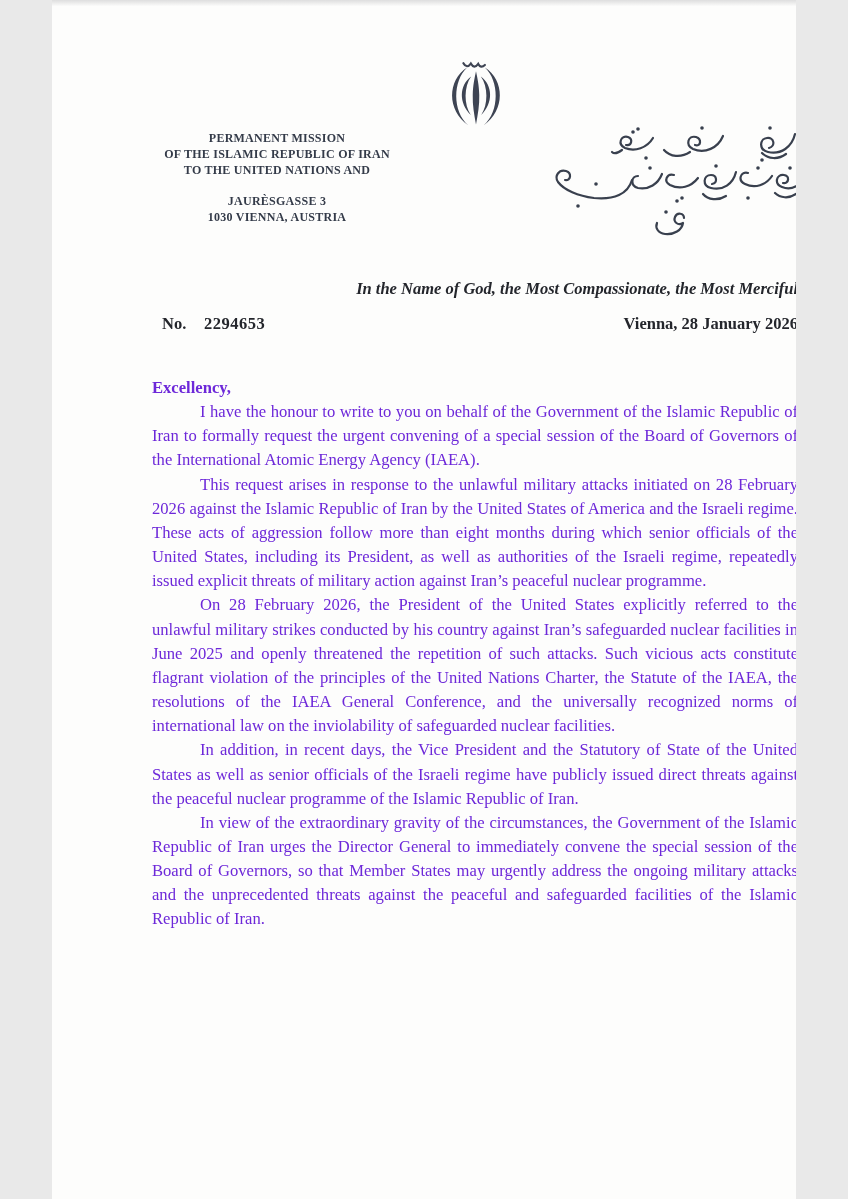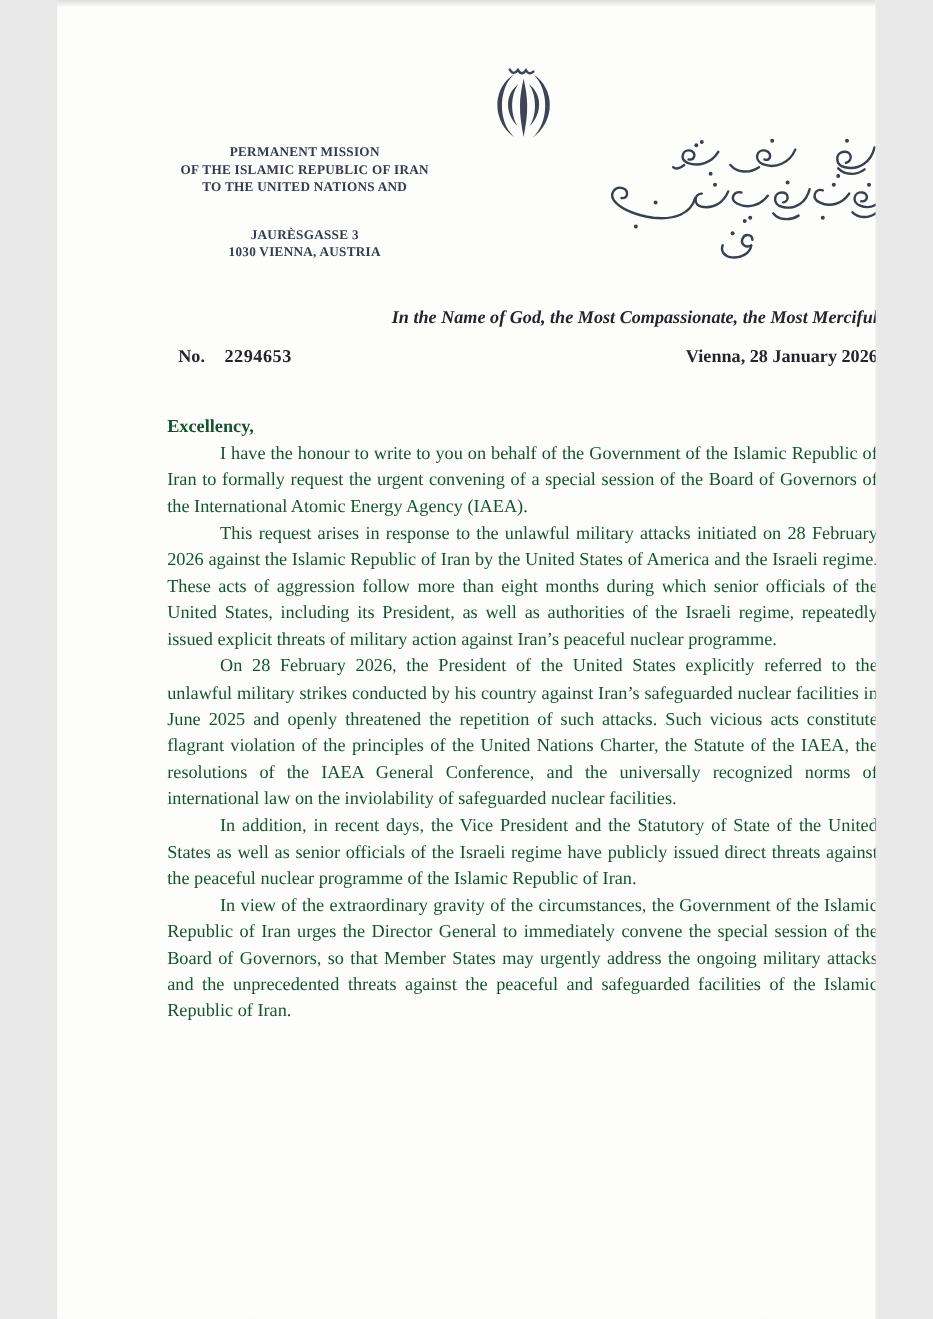--- a/index.html
+++ b/index.html
@@ -27,21 +27,21 @@
   }
   #mission-en {
     position: absolute; top: 131px; left: 98px; width: 254px;
     text-align: center;
     font-weight: bold;
     font-size: 12px;
     line-height: 15.8px;
     letter-spacing: 0.25px;
     color: #343b49;
   }
-  #mission-en .addr { margin-top: 28px; }
+  #mission-en .addr { margin-top: 16px; }
   #mission-fa {
     position: absolute; top: 122px; left: 498px;
     width: 266px; height: 126px;
   }
   
   #invocation {
     position: absolute; top: 279px; left: 100px; width: 646px;
     text-align: right;
     font-weight: bold; font-style: italic;
     font-size: 16.5px;
@@ -54,21 +54,21 @@
   }
   #ref-no { position: absolute; left: 10px; }
   #ref-number { position: absolute; left: 52px; letter-spacing: 0.5px; }
   #dateline { position: absolute; right: 0; }
   
   #body {
     position: absolute; top: 376px; left: 100px; width: 646px;
     font-size: 16.6px;
     line-height: 24.15px;
     text-align: justify;
-    color: #14532d;
+    color: #6d28d9;
   }
   #body p { margin: 0; text-indent: 48px; }
   #body p.salutation { text-indent: 0; font-weight: bold; }
   svg .stroke {
     fill: none;
     stroke: #39404e;
     stroke-width: 2.2;
     stroke-linecap: round;
     stroke-linejoin: round;
   }

